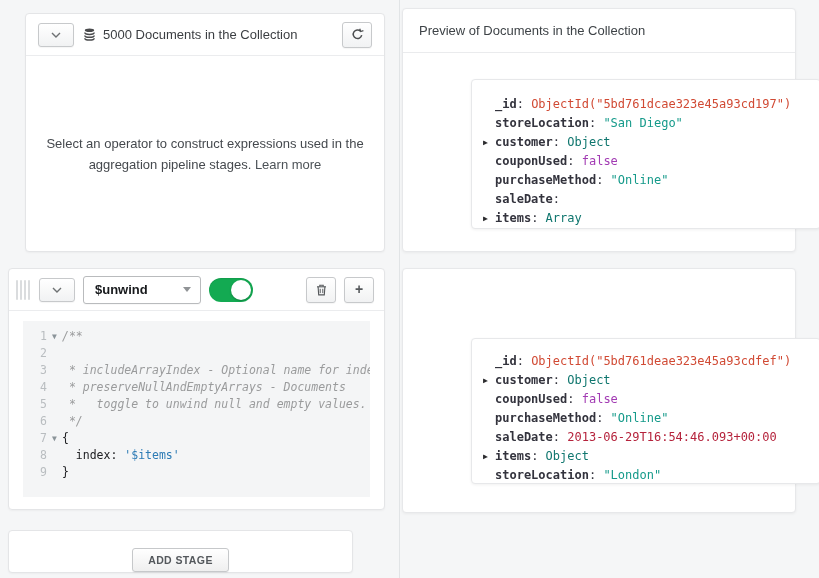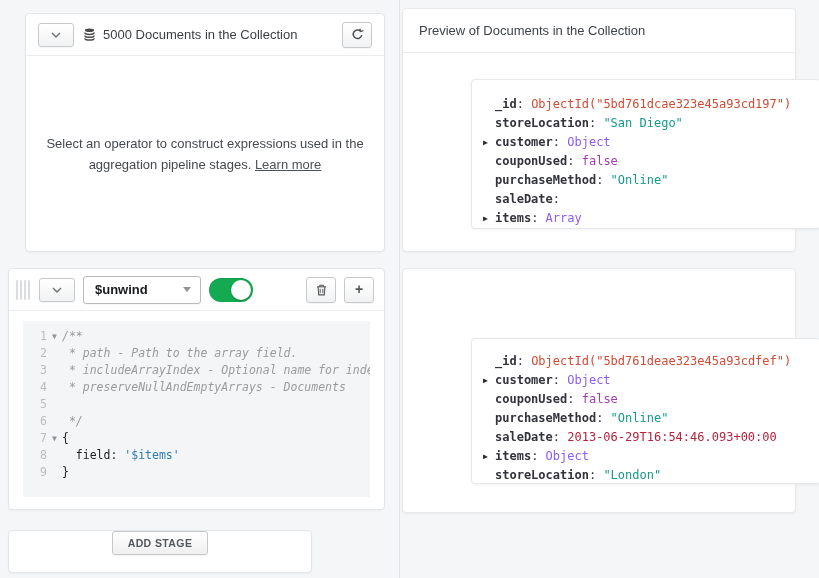--- a/index.html
+++ b/index.html
@@ -43,21 +43,21 @@
   .coll-icon { display:inline-flex; flex:none; margin-right:-2px; }
 
   .source-body {
     position:absolute; top:43px; bottom:0; left:0; right:0;
     display:flex; align-items:center; justify-content:center;
   }
   .source-body-text {
     max-width:318px; text-align:center;
     font-size:13px; line-height:1.65; color:#45494e;
   }
-  .learn-more { color:#4c5257; text-decoration:underline; cursor:pointer; }
+  .learn-more { color:#4c5257; cursor:pointer; }
 
   
   .stage-card { left:8px; top:268px; width:377px; height:242px; }
   .stage-header { padding:0 10px 0 6px; gap:8px; }
   .drag-handle { display:inline-flex; gap:2px; padding:2px 1px; cursor:grab; flex:none; }
   .drag-handle i { width:2px; height:20px; background:#dadcde; border-radius:1px; }
   .operator-select {
     width:118px; height:28px; background:#fff;
     border:1px solid #b9bbbd; border-radius:3px;
     display:inline-flex; align-items:center; justify-content:space-between;
@@ -89,22 +89,22 @@
   }
   .code-row { display:flex; white-space:pre; }
   .gutter { width:24px; flex:none; text-align:right; color:#b9bdc0; }
   .fold { width:15px; flex:none; text-align:center; color:#8b9499; font-size:8px; line-height:17px; }
   .code-text .comment { color:#9a9b9c; font-style:italic; }
   .code-text .plain   { color:#202124; }
   .code-text .string  { color:#2c7bb5; }
 
   
   .addstage-card {
-    left:8px; top:530px; width:304px; height:43px;
-    display:flex; align-items:flex-start; justify-content:center;
+    left:8px; top:530px; width:345px; height:43px;
+    display:flex; align-items:flex-end; justify-content:center;
   }
   .addstage-btn {
     padding:5px 15px; font-size:10.5px; font-weight:bold; letter-spacing:0.4px;
     color:#54585c; border:1px solid #c6c8ca; border-radius:3px;
     background:linear-gradient(#ffffff,#efefef);
     box-shadow:0 1px 1px rgba(0,0,0,0.05); cursor:pointer;
     font-family:"Liberation Sans", sans-serif;
   }
 
   
@@ -134,21 +134,21 @@
 
   .doc-row { display:flex; white-space:pre; }
   .doc-caret { width:14px; flex:none; text-align:left; padding-left:2px;
                font-size:8px; color:#2b2b2e; line-height:19px; cursor:pointer; }
   .doc-key { font-weight:bold; color:#33333d; }
   .doc-colon { color:#33333d; }
   .v-objectid { color:#d14a34; }
   .v-string   { color:#159a8a; }
   .v-boolean  { color:#a23bb3; }
   .v-date     { color:#b5233c; }
-  .v-object, .v-array { color:#8b5cf6; }
+  .v-object, .v-array { color:#0f766e; }
 </style>
 </head>
 <body>
 
 <div class="left-col">
 
   <div class="card source-card">
     <div class="card-header">
       <span class="btn btn-collapse">
         <svg width="10" height="6" viewBox="0 0 10 6">
@@ -209,27 +209,27 @@
           <path d="M4.2 4.8v4.3M6.8 4.8v4.3" stroke="#55585b" stroke-width="1" fill="none"></path>
         </svg>
       </span>
       <span class="btn btn-square">
         <span class="plus-glyph">+</span>
       </span>
     </div>
     <div class="code-editor">
       <div>
           <div class="code-row"><span class="gutter">1</span><span class="fold">▼</span><span class="code-text"><span class="comment">/**</span></span></div>
-          <div class="code-row"><span class="gutter">2</span><span class="fold"></span><span class="code-text"><span class="comment"> * path - Path to the array field.</span></span></div>
+          <div class="code-row"><span class="gutter">2</span><span class="fold"></span></div>
           <div class="code-row"><span class="gutter">3</span><span class="fold"></span><span class="code-text"><span class="comment"> * includeArrayIndex - Optional name for index.</span></span></div>
           <div class="code-row"><span class="gutter">4</span><span class="fold"></span><span class="code-text"><span class="comment"> * preserveNullAndEmptyArrays - Documents</span></span></div>
-          <div class="code-row"><span class="gutter">5</span><span class="fold"></span></div>
+          <div class="code-row"><span class="gutter">5</span><span class="fold"></span><span class="code-text"><span class="comment"> *   toggle to unwind null and empty values.</span></span></div>
           <div class="code-row"><span class="gutter">6</span><span class="fold"></span><span class="code-text"><span class="comment"> */</span></span></div>
           <div class="code-row"><span class="gutter">7</span><span class="fold">▼</span><span class="code-text"><span class="plain">{</span></span></div>
-          <div class="code-row"><span class="gutter">8</span><span class="fold"></span><span class="code-text"><span class="plain">  field: </span><span class="string">'$items'</span></span></div>
+          <div class="code-row"><span class="gutter">8</span><span class="fold"></span><span class="code-text"><span class="plain">  index: </span><span class="string">'$items'</span></span></div>
           <div class="code-row"><span class="gutter">9</span><span class="fold"></span><span class="code-text"><span class="plain">}</span></span></div>
         </div>
     </div>
   </div>
 
   <div class="card addstage-card">
     <button class="addstage-btn">ADD STAGE</button>
   </div>
 </div>
 

